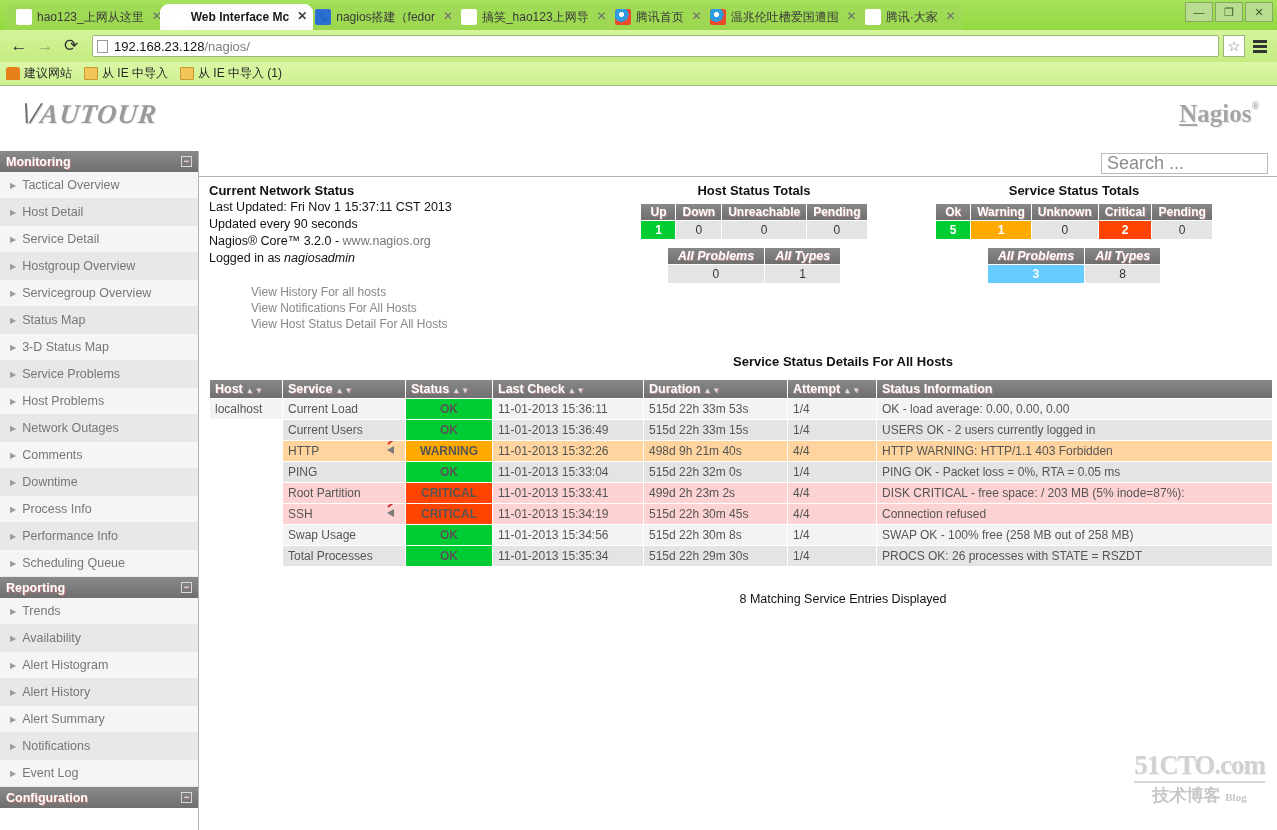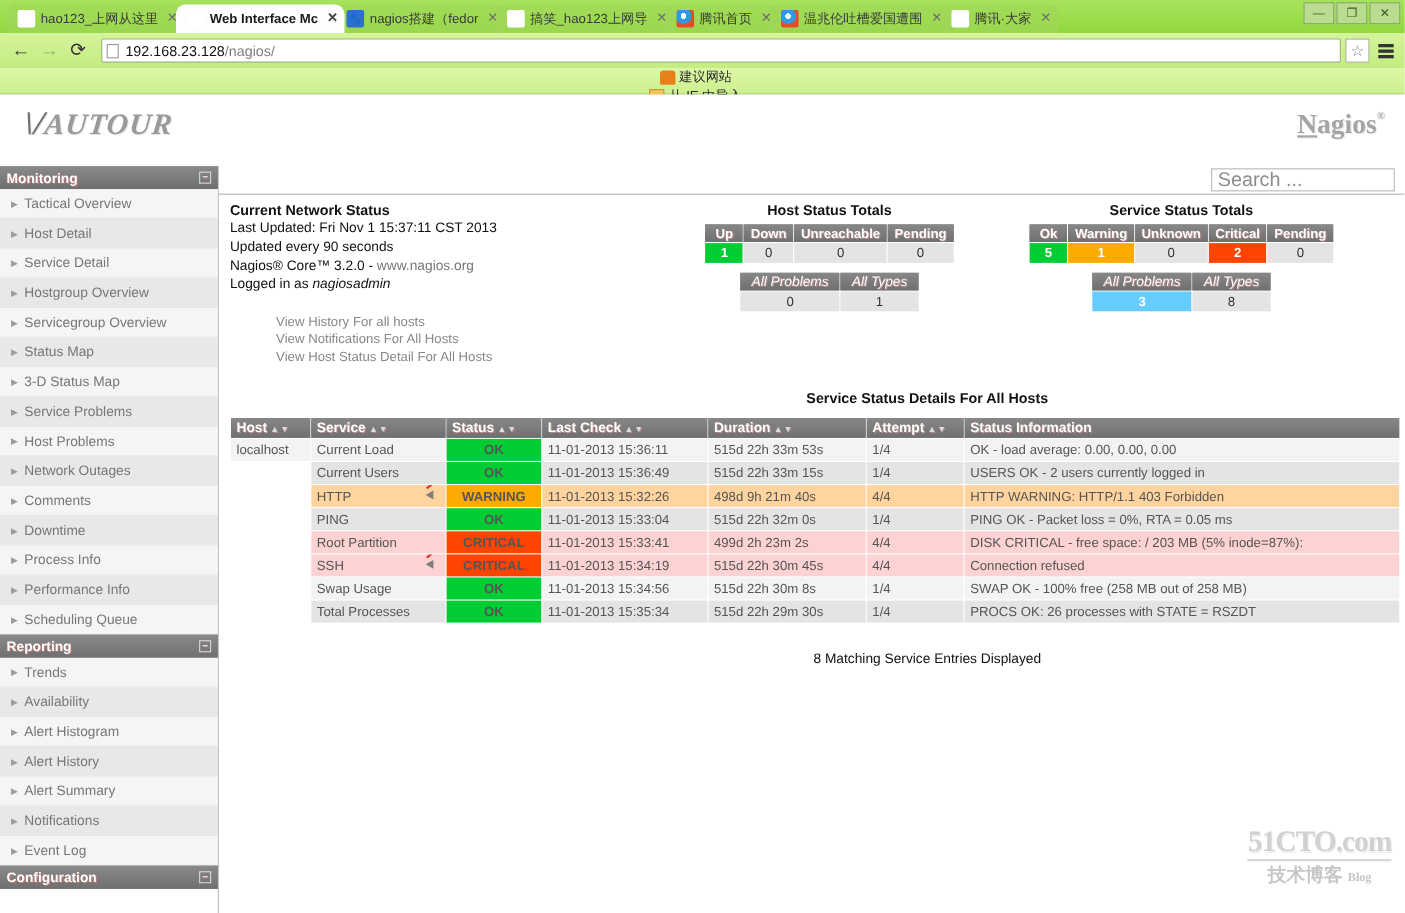--- a/index.html
+++ b/index.html
@@ -148,21 +148,20 @@
 
   .bookmarkbar {
     height: 24px;
     background: #d7f59d;
     background-image: linear-gradient(180deg,#dcf7a7 0%, #cdf08f 100%);
     display: flex; align-items: center;
     padding: 0 6px;
     font-size: 12px;
     color: #2a2a2a;
     border-bottom: 1px solid #9fbf7c;
-    flex-direction: column;
   }
   .bm { display:flex; align-items:center; margin-right: 12px; }
   .bm .bmicon { width: 14px; height: 13px; margin-right: 4px; flex:0 0 14px;}
   .bmicon.bulb { background:#e8801a; border-radius: 3px 3px 1px 1px; }
   .bmicon.folder { background:#f2c45a; border:1px solid #c79a32; border-radius:1px; }
 
   
   .page {
     position: absolute;
     top: 86px; left: 0;
@@ -304,21 +303,21 @@
     min-width: 34px;
   }
   td.c-green  { background: #00cc33 !important; color:#fff !important; font-weight:bold; }
   td.c-orange { background: #ffaa00 !important; color:#fff !important; font-weight:bold; }
   td.c-red    { background: #ff4400 !important; color:#fff !important; font-weight:bold; }
   td.c-blue   { background: #66ccff !important; color:#fff !important; font-weight:bold; }
   table.tt2 { margin: 7px auto 0 auto; border-collapse: separate; border-spacing: 1px;}
   table.tt2 th {
     background: #7b7b7b;
     background-image: linear-gradient(180deg,#888 0%, #6f6f6f 100%);
-    color: #fff; font-size: 12.5px; font-weight: normal; font-style: italic;
+    color: #fff; font-size: 12.5px; font-weight: bold; font-style: italic;
     padding: 1px 10px; text-align: left; white-space: nowrap;
     text-shadow: 1px 1px 0 rgba(255,160,160,0.45);
   }
   table.tt2 td { background:#e4e4e4; font-size:12px; color:#333; text-align:center; padding:2px 6px;}
 
   .details-title {
     text-align: center;
     font-size: 13px; font-weight: bold; color: #111;
     margin: 22px 0 10px 0;
     padding-left: 210px;

